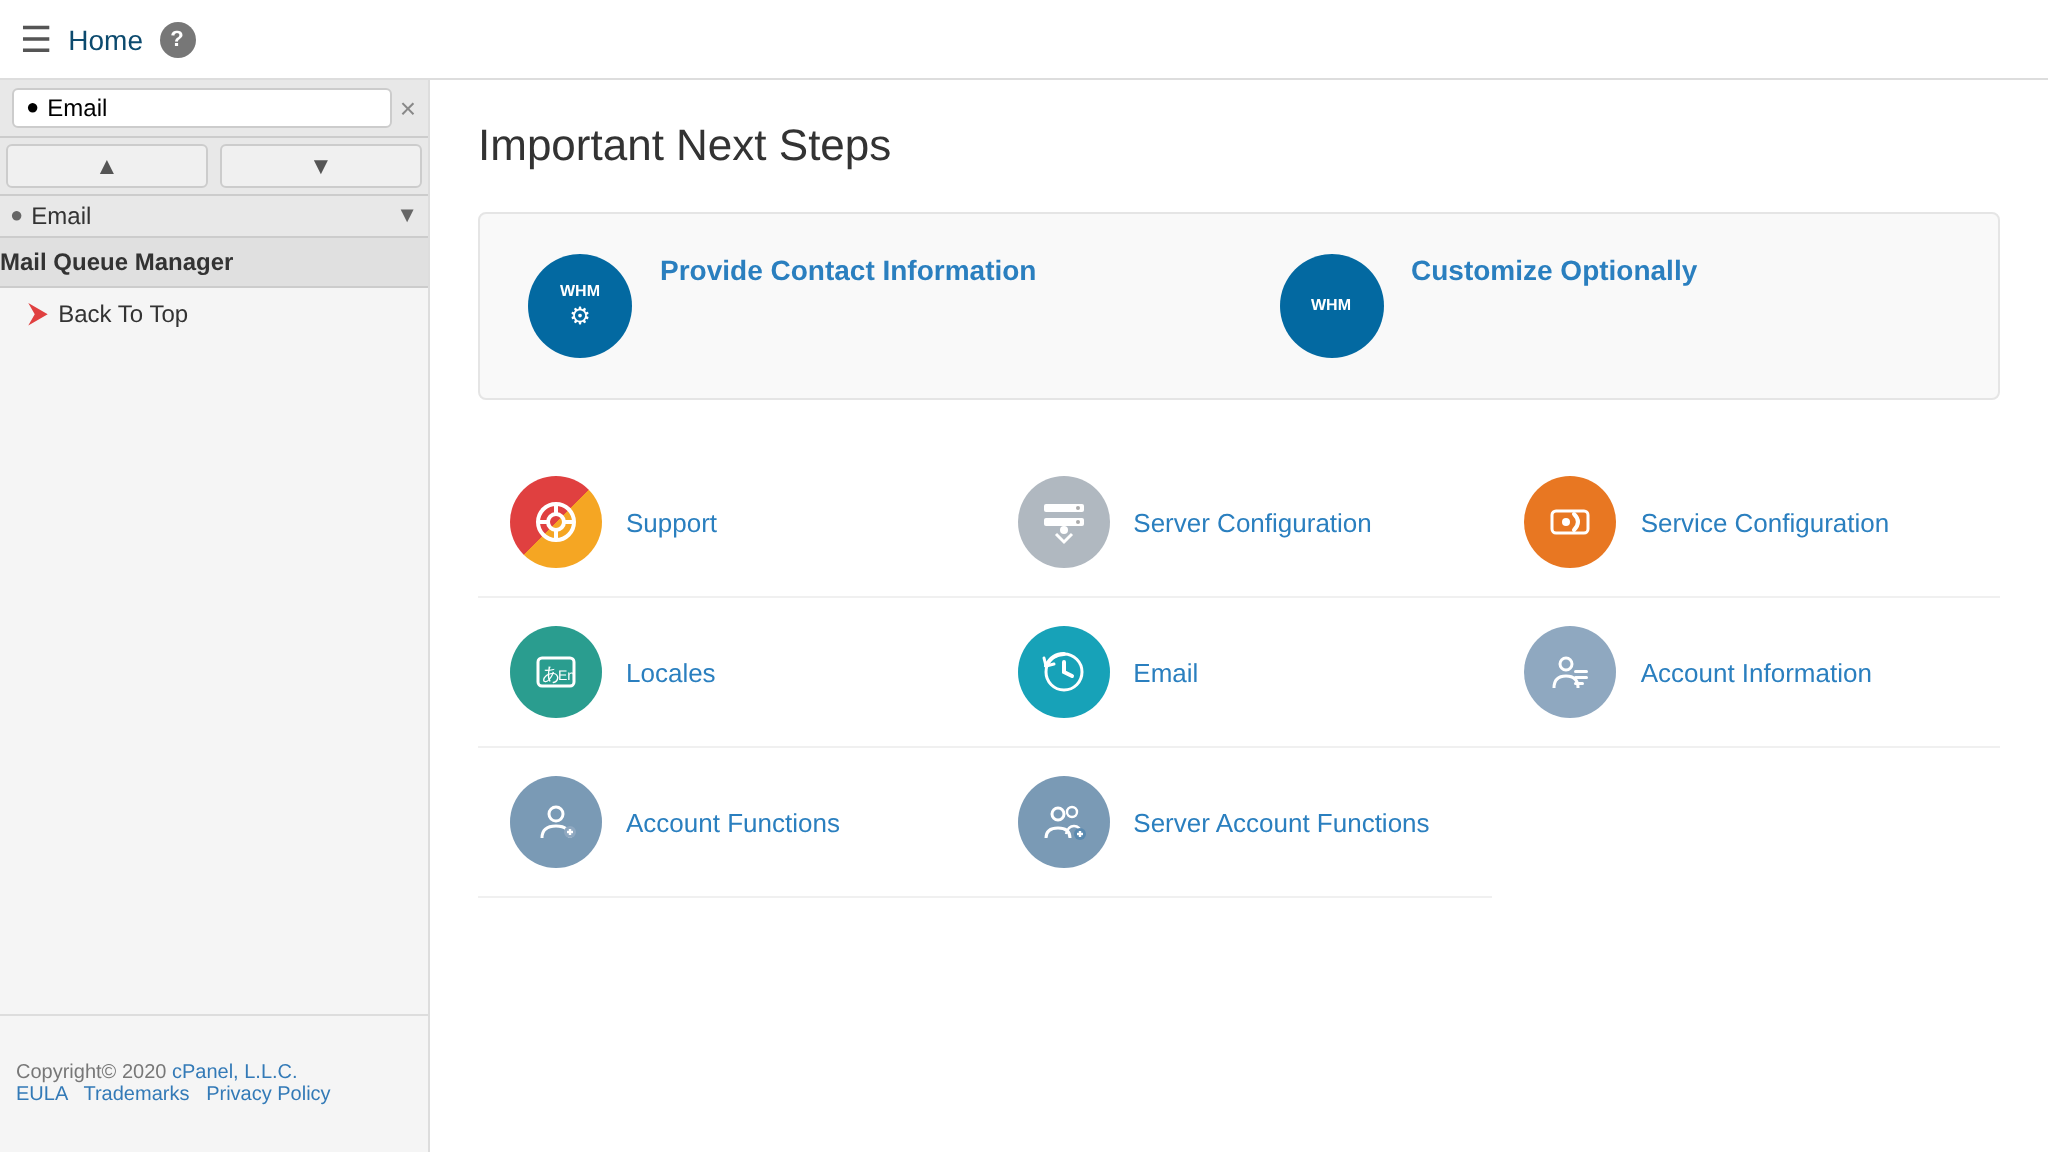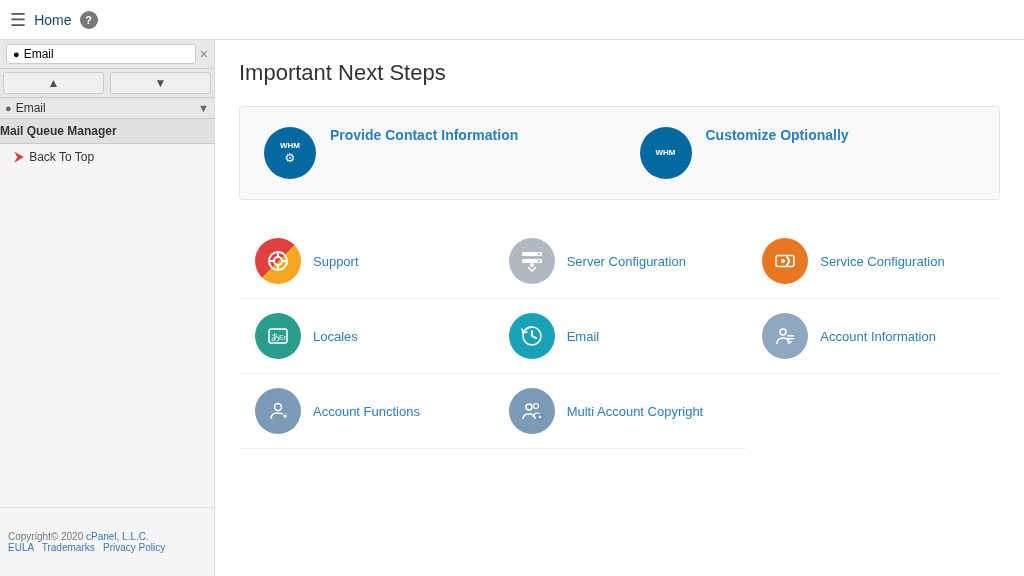--- a/index.html
+++ b/index.html
@@ -414,18 +414,18 @@
           <svg viewBox="0 0 24 24">
             <circle cx="9" cy="8" r="3" stroke="white" stroke-width="1.5" fill="none"></circle>
             <path d="M3 20 Q3 15 9 15 Q15 15 15 20" stroke="white" stroke-width="1.5" fill="none"></path>
             <circle cx="16" cy="7" r="2.5" stroke="white" stroke-width="1.2" fill="none"></circle>
             <path d="M13 18 Q14 14 17 14 Q20 14 21 18" stroke="white" stroke-width="1.2" fill="none"></path>
             <circle cx="20" cy="18" r="3" fill="#5a8ab0"></circle>
             <line x1="20" y1="16.5" x2="20" y2="19.5" stroke="white" stroke-width="1.2"></line>
             <line x1="18.5" y1="18" x2="21.5" y2="18" stroke="white" stroke-width="1.2"></line>
           </svg>
         </div>
-        <span class="feature-label">Multi Account Copyright</span>
+        <span class="feature-label">Server Account Functions</span>
       </div>
 
     </div>
   </div>
 </div>
 
 </body></html>

